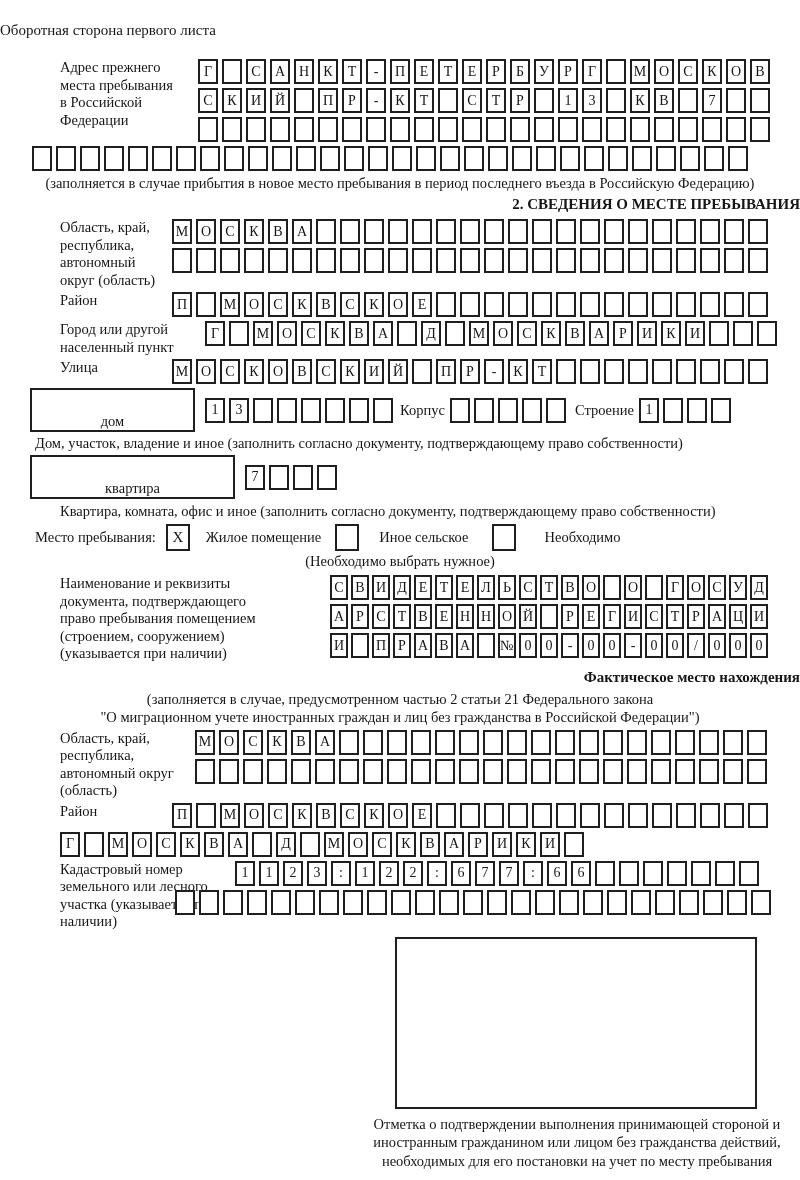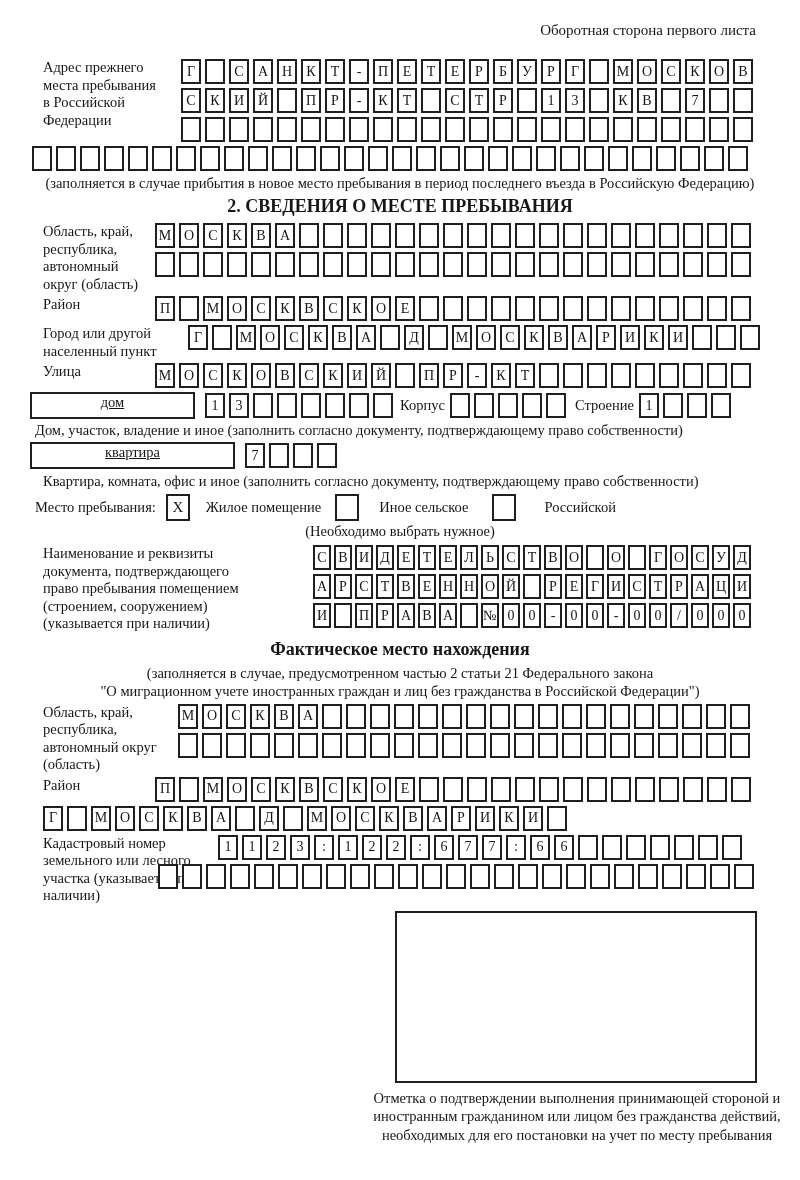--- a/index.html
+++ b/index.html
@@ -3,47 +3,47 @@
 <meta charset="utf-8">
 <style>
   * { margin:0; padding:0; box-sizing:border-box; }
   html,body { background:#ffffff; }
   body {
     width:800px; height:1180px; overflow:hidden;
     color:#161616;
     font-family:"Liberation Serif","DejaVu Serif",serif;
     font-size:14.5px;
   }
-  .corner { text-align:right; padding:22px 44px 0 0; font-size:15px; }
-  .frow { display:flex; align-items:flex-start; padding-left:43px; }
+  .corner { text-align:left; padding:22px 24px 0 0; font-size:15px; }
+  .frow { display:flex; align-items:flex-start; padding-left:60px; }
   .lbl { flex:0 0 auto; line-height:17.5px; font-size:14.5px; }
   .w138 { flex-basis:138px; padding-right:16px; }
   .w112 { flex-basis:112px; padding-right:6px; }
   .w145 { flex-basis:145px; padding-right:20px; }
   .w270 { flex-basis:270px; padding-right:62px; }
   .w135 { flex-basis:135px; padding-right:8px; }
   .w195 { flex-basis:195px; padding-right:4px; }
   .w175 { flex-basis:175px; padding-right:10px; }
   .gcol { display:flex; flex-direction:column; gap:4px; }
   .grid { display:flex; gap:4px; }
   .cell {
     flex:0 0 20px; width:20px; height:25px;
     border:2px solid #1f1f1f;
     display:flex; align-items:center; justify-content:center;
     font-size:14px; background:#fff;
   }
   .grid.sm { gap:3px; }
   .grid.sm .cell { flex:0 0 18px; width:18px; }
   .outdent { margin-left:-60px; }
   .note-c { text-align:center; font-size:14.5px; line-height:18px; }
-  .title { text-align:center; font-weight:bold; font-size:18px; }
+  .title { text-align:right; font-weight:bold; font-size:15px; }
   .wbox {
-    border:2px solid #1f1f1f; height:27px;
-    display:flex; align-items:flex-start; justify-content:center;
-    font-size:14.5px; background:#fff;text-decoration:underline;
+    border:2px solid #1f1f1f; height:44px;
+    display:flex; align-items:flex-end; justify-content:center;
+    font-size:14.5px; background:#fff;
   }
   .inline-lbl { font-size:14.5px; line-height:27px; }
   .chk {
     flex:0 0 24px; width:24px; height:27px;
     border:2px solid #1f1f1f;
     display:flex; align-items:center; justify-content:center;
     font-size:15px; background:#fff;
   }
   .stamp-box { border:2px solid #1f1f1f; width:362px; height:172px; margin:6px 0 0 395px; background:#fff; }
   .stamp-caption { width:410px; margin:6px 0 0 372px; text-align:center; font-size:14.5px; line-height:18.5px; }
@@ -381,21 +381,21 @@
     <span>X</span>
   </div>
   <span class="inline-lbl" style="margin-left:16px">Жилое помещение</span>
   <div class="chk" style="margin-left:14px">
     <span></span>
   </div>
   <span class="inline-lbl" style="margin-left:20px">Иное сельское</span>
   <div class="chk" style="margin-left:24px">
     <span></span>
   </div>
-  <span class="inline-lbl" style="margin-left:28px">Российской</span>
+  <span class="inline-lbl" style="margin-left:28px">Необходимо</span>
 </div>
 <div class="note-c" style="margin-top:1px">(Необходимо выбрать нужное)</div>
 
 <div class="frow" style="margin-top:5px">
   <div class="lbl w270">Наименование и реквизиты документа, подтверждающего право пребывания помещением (строением, сооружением) (указывается при наличии)</div>
   <div class="gcol">
     <div class="grid sm">
         <span class="cell">С</span>
         <span class="cell">В</span>
         <span class="cell">И</span>

